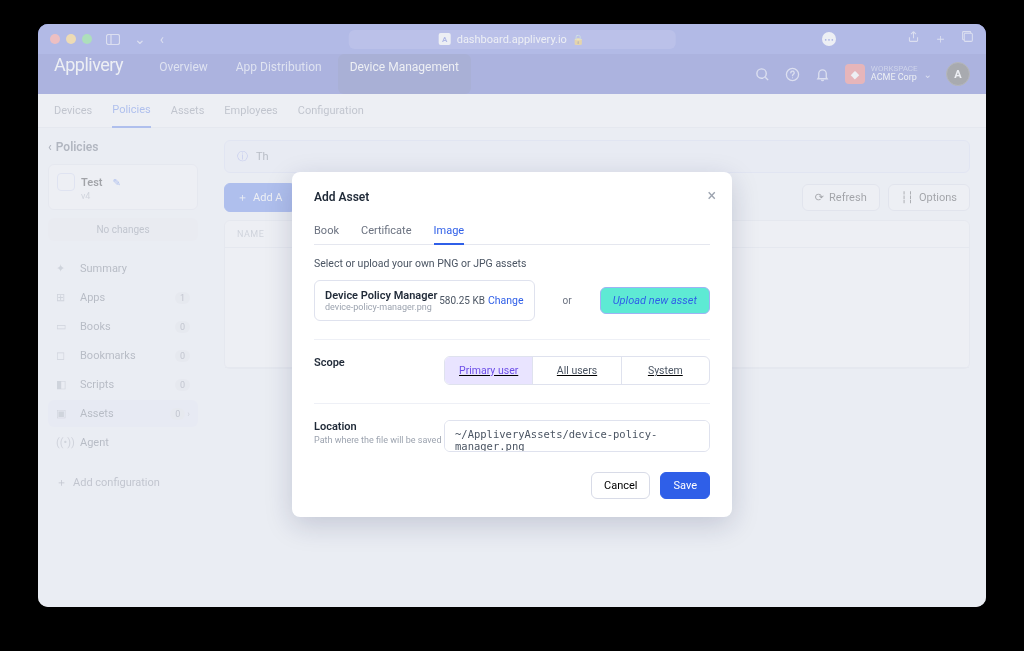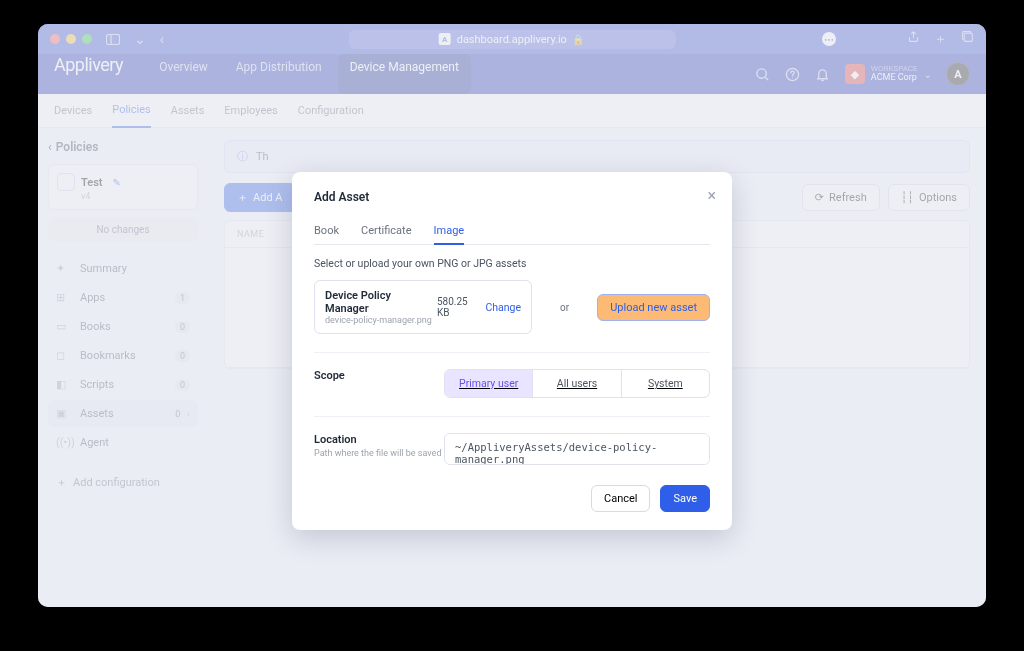--- a/index.html
+++ b/index.html
@@ -50,21 +50,21 @@
   .side-item .sicn { width: 16px; margin-right: 8px; color: #9ca3af; font-size:11px; }
   .side-item .badge { margin-left: auto; background: #e8e9ef; color: #6b7280; border-radius: 8px; font-size: 9px; padding: 1px 5px; min-width:14px; text-align:center; }
   .side-item .chev { font-size:9px; color:#9ca3af; margin-left:2px; }
   .add-config { margin-top: 12px; font-size: 11px; color: #6b7280; padding: 7px 8px; display:flex; align-items:center; gap:6px; cursor:pointer; }
   
   .main { flex: 1; padding: 12px 16px; position: relative; }
   .info-banner { background: #eef1fc; border: 1px solid #d7ddf7; border-radius: 6px; padding: 8px 12px; font-size: 11px; color: #4b5563; display:flex; align-items:center; gap:8px; margin-bottom: 10px; }
   .toolbar { display: flex; align-items: center; gap: 8px; margin-bottom: 8px; }
   .btn { font-size: 11px; padding: 6px 12px; border-radius: 6px; border: 1px solid #d8dbe7; background: #fff; cursor:pointer; display:inline-flex; align-items:center; gap:5px; }
   .btn.primary { background: #2f5fe8; color: #fff; border-color: #2f5fe8; }
-  .btn.outline-blue { border-color:#9db3f5; color:#2f5fe8; background:#fdba74; }
+  .btn.outline-blue { border-color:#9db3f5; color:#2f5fe8; background:#5eead4;font-style:italic; }
   .toolbar-right { margin-left: auto; display:flex; gap:8px; }
   .table { background: #fff; border-radius: 6px; border: 1px solid #e5e7ef; }
   .thead { display:flex; padding: 8px 12px; font-size: 9px; color:#9ca3af; letter-spacing:0.5px; border-bottom:1px solid #e5e7ef; }
   .tbody { height: 120px; border-bottom:1px solid #e5e7ef; }
   
   .footer { position: absolute; bottom: 0; left:0; right:0; height: 24px; background:#fff; border-top:1px solid #e5e7ef; display:flex; align-items:center; padding: 0 16px; font-size: 9px; color:#9ca3af; }
   .footer-right { margin-left:auto; display:flex; gap:10px; align-items:center; }
   .pill { background:#1f9d55; color:#fff; padding:1px 6px; border-radius:8px; font-size:8px; }
   .lang { color:#2f5fe8; display:flex; align-items:center; gap:3px; }
   

